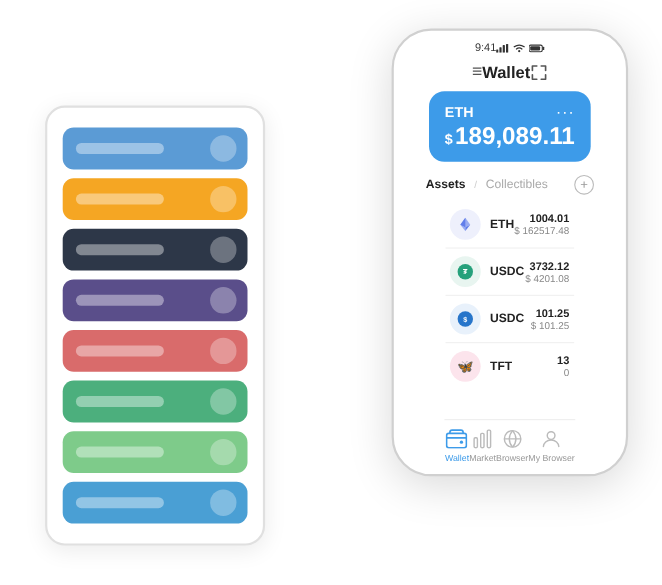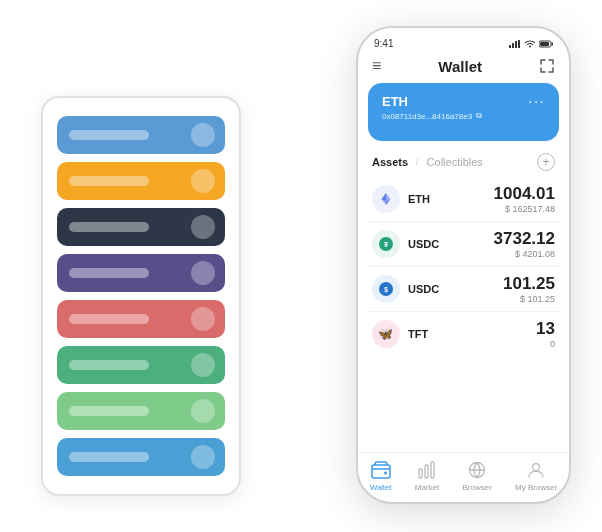--- a/index.html
+++ b/index.html
@@ -71,28 +71,29 @@
     .card-green { background: #4caf7d; }
     .card-light-green { background: #7ecb8a; }
     .card-sky { background: #4a9fd4; }
 
     
     .phone {
       position: absolute;
       right: 10px;
       top: 10px;
       width: 215px;
-      height: 478px;
+      height: 407px;
       background: #fff;
       border-radius: 36px;
       border: 2px solid #d0d0d0;
       box-shadow: 0 8px 40px rgba(0,0,0,0.15);
       overflow: hidden;
       display: flex;
       flex-direction: column;
+      align-items: center;
     }
 
     
     .status-bar {
       display: flex;
       justify-content: space-between;
       align-items: center;
       padding: 10px 16px 4px;
       font-size: 10px;
       color: #333;
@@ -254,21 +255,21 @@
       font-weight: 600;
       color: #222;
       flex: 1;
     }
 
     .asset-amounts {
       text-align: right;
     }
 
     .asset-amount-main {
-      font-size: 17px;
+      font-size: 10px;
       font-weight: 600;
       color: #222;
     }
 
     .asset-amount-usd {
       font-size: 9px;
       color: #888;
     }
 
     
@@ -388,23 +389,22 @@
           <path d="M2 6V2H6M10 2H14V6M14 10V14H10M6 14H2V10" stroke="#555" stroke-width="1.5" stroke-linecap="round" stroke-linejoin="round"></path>
         </svg>
       </span>
     </div>
 
     <div class="eth-card">
       <div class="eth-card-header">
         <span class="eth-label">ETH</span>
         <span class="eth-dots">···</span>
       </div>
-      <div class="eth-address">
-        <span>0x08711d3e...8416a78e3</span>
-        <span>⧉</span>
+      <div class="eth-amount">
+        <span class="eth-currency">$</span><span>189,089.11</span>
       </div>
     </div>
 
     <div class="assets-header">
       <div class="assets-tabs">
         <span class="assets-tab-active">Assets</span>
         <span class="assets-tab-divider">/</span>
         <span class="assets-tab-inactive">Collectibles</span>
       </div>
       <div class="assets-add">+</div>

